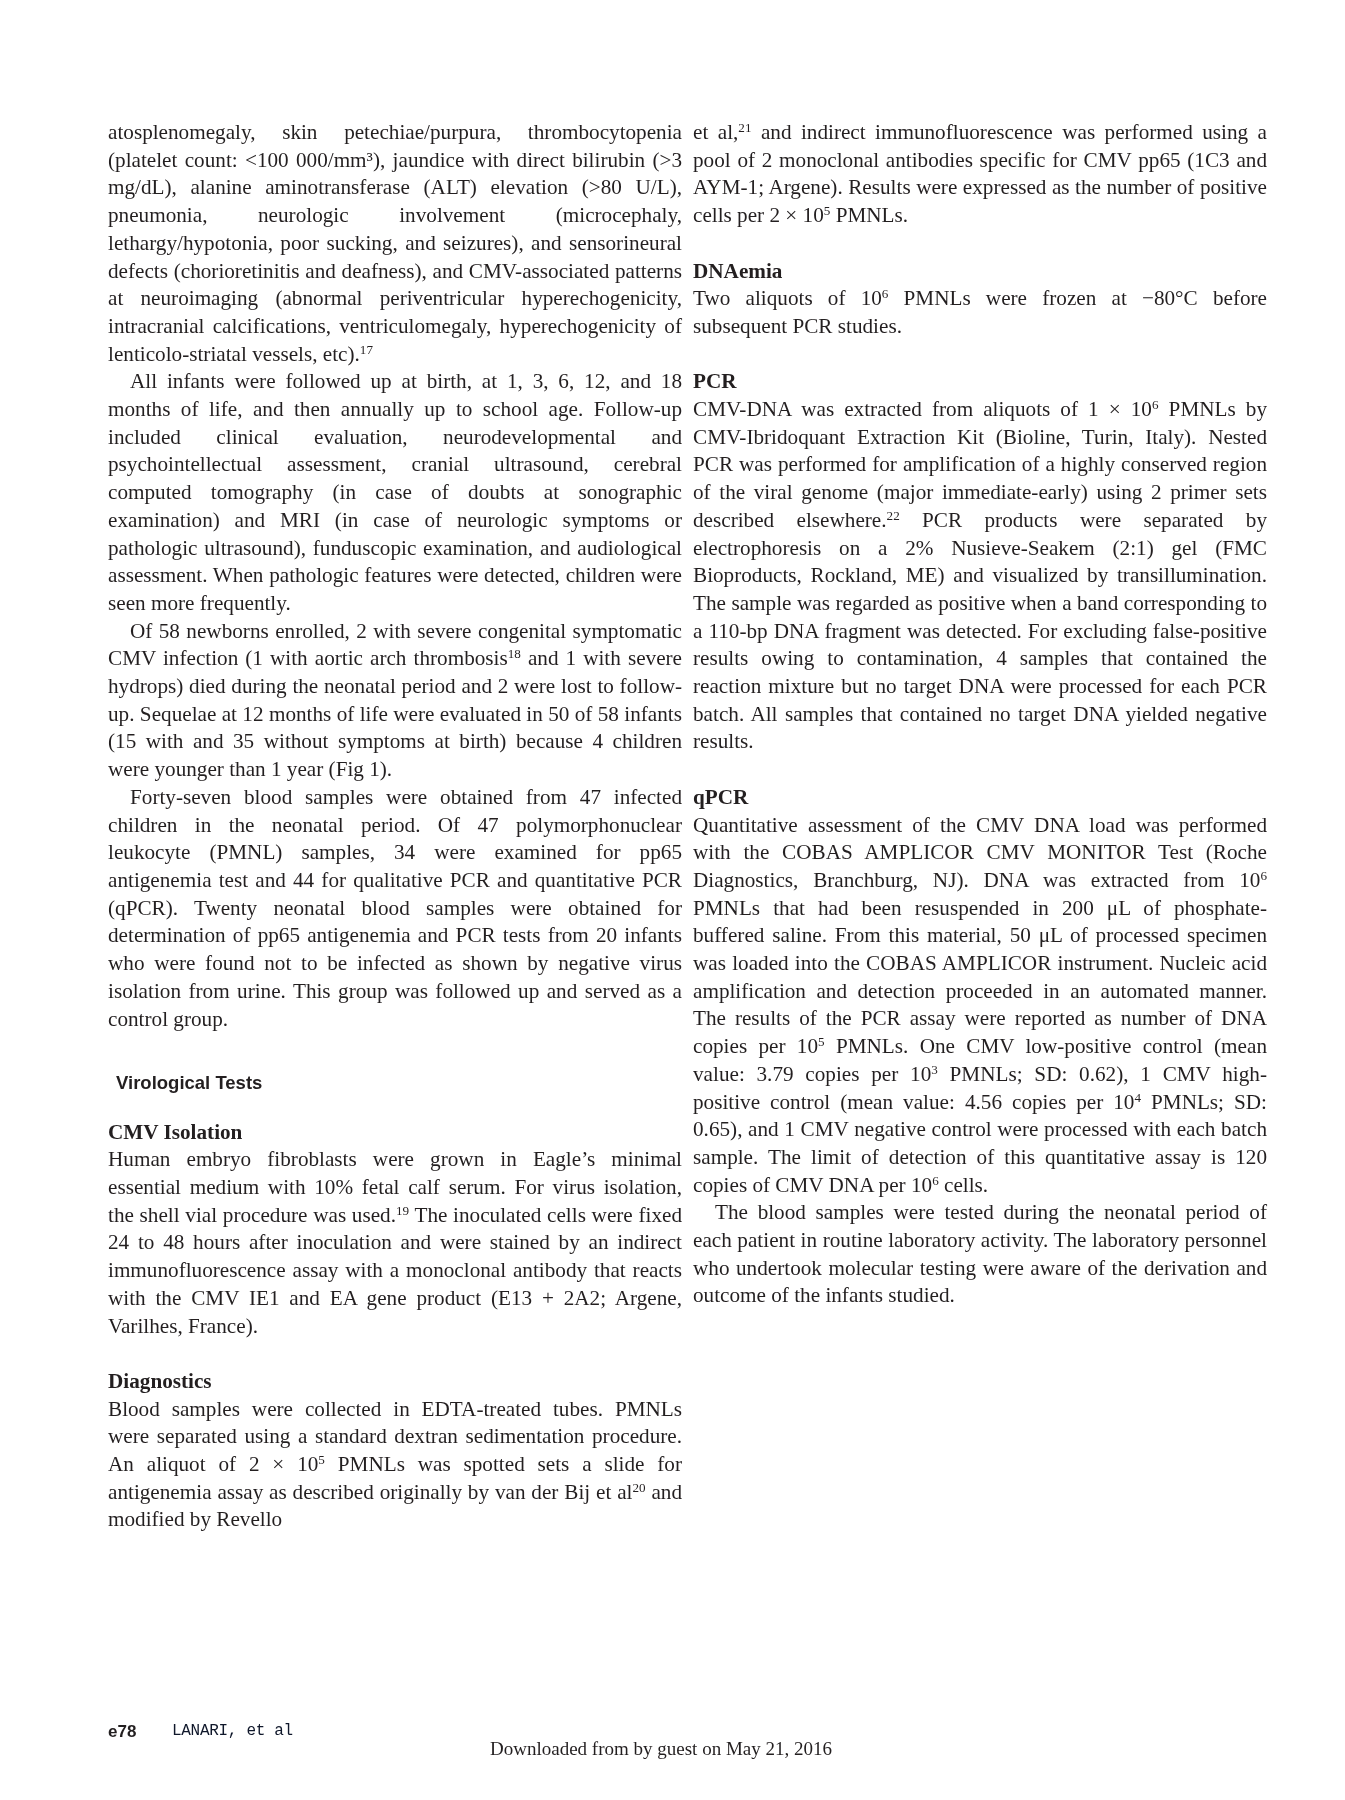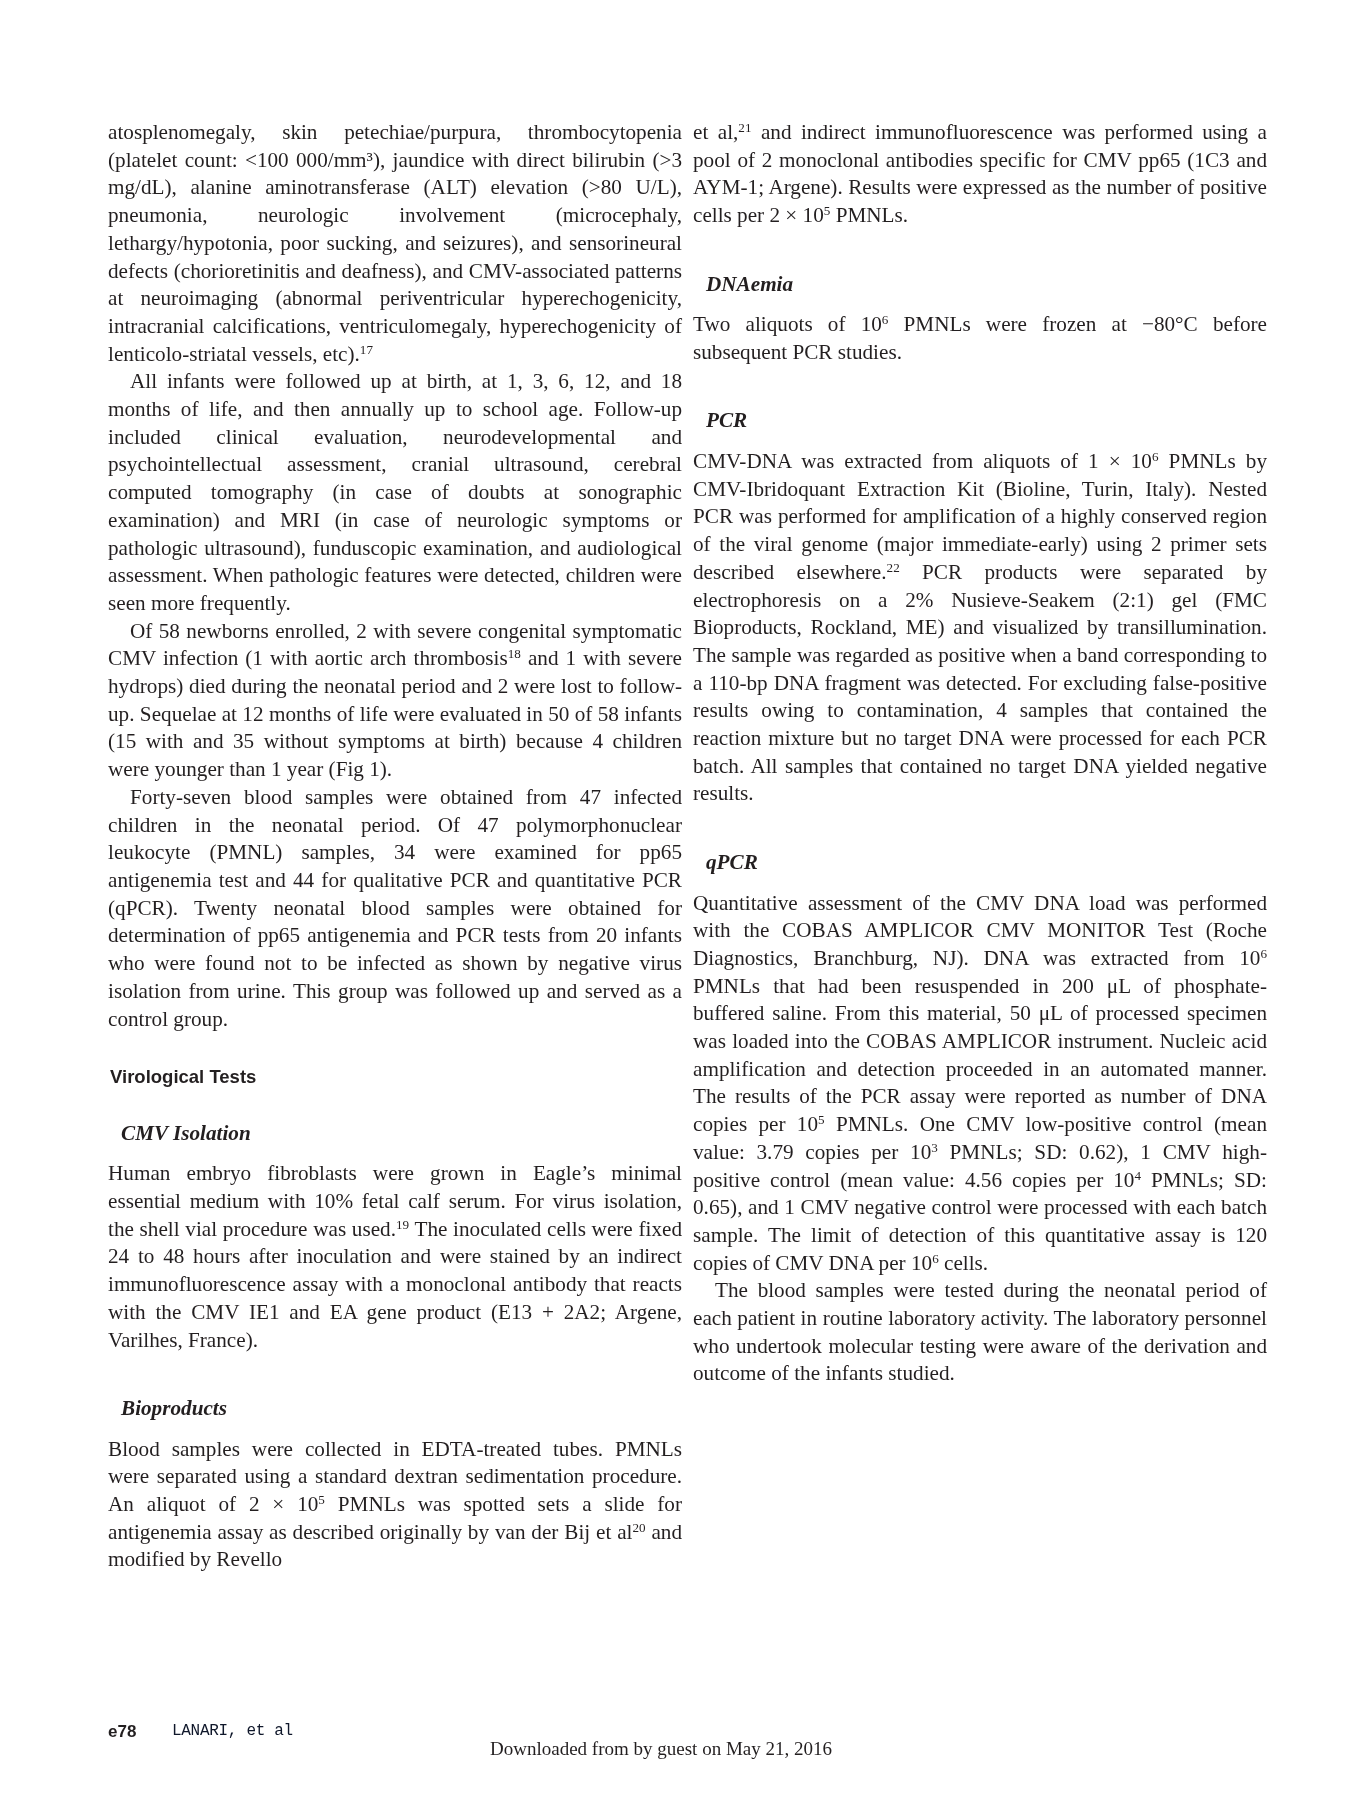--- a/index.html
+++ b/index.html
@@ -2,22 +2,22 @@
 <html><head>
 <meta charset="utf-8">
 <style>
   html, body { margin: 0; padding: 0; background: #ffffff; }
   body { width: 1345px; height: 1800px; position: relative; overflow: hidden; color: #231f20; }
   .col { position: absolute; top: 119px; width: 574px; font-family: "Liberation Serif", "DejaVu Serif", serif; font-size: 21.2px; line-height: 27.7px; text-align: justify; hyphens: auto; }
   .col-left { left: 108px; }
   .col-right { left: 693px; }
   .p { margin: 0; }
   .indent { text-indent: 22px; }
-  .sec-head { font-family: "Liberation Sans", "DejaVu Sans", sans-serif; font-weight: bold; font-size: 18.5px; margin: 2px; line-height: 27.7px; }
-  .sub-head { font-style: italic; margin: 13px; }
+  .sec-head { font-family: "Liberation Sans", "DejaVu Sans", sans-serif; font-weight: bold; font-size: 18.5px; margin: 8px; line-height: 27.7px; }
+  .sub-head { margin: 0; }
   .gap-l { height: 27.7px; }
   .gap-m { height: 14px; }
   sup { font-size: 0.62em; line-height: 0; vertical-align: 0.55em; }
   .footer-page { position: absolute; left: 108px; top: 1722px; font-family: "Liberation Sans", "DejaVu Sans", sans-serif; font-weight: bold; font-size: 17px; }
   .footer-author { position: absolute; left: 172px; top: 1722px; font-family: Liberation Mono, monospace; font-size: 16px; color: #0f172a; letter-spacing: -0.3px; }
   .footer-dl { position: absolute; left: 490px; top: 1738px; font-family: "Liberation Serif", "DejaVu Serif", serif; font-size: 19px; }
 </style>
 </head>
 <body>
 
@@ -25,21 +25,21 @@
   <p class="p"><span>atosplenomegaly, skin petechiae/purpura, thrombocytopenia (platelet count: &lt;100 000/mm³), jaundice with direct bilirubin (&gt;3 mg/dL), alanine aminotransferase (ALT) elevation (&gt;80 U/L), pneumonia, neurologic involvement (microcephaly, lethargy/hypotonia, poor sucking, and seizures), and sensorineural defects (chorioretinitis and deafness), and CMV-associated patterns at neuroimaging (abnormal periventricular hyperechogenicity, intracranial calcifications, ventriculomegaly, hyperechogenicity of lenticolo-striatal vessels, etc).</span><sup>17</sup></p>
   <p class="p indent">All infants were followed up at birth, at 1, 3, 6, 12, and 18 months of life, and then annually up to school age. Follow-up included clinical evaluation, neurodevelopmental and psychointellectual assessment, cranial ultrasound, cerebral computed tomography (in case of doubts at sonographic examination) and MRI (in case of neurologic symptoms or pathologic ultrasound), funduscopic examination, and audiological assessment. When pathologic features were detected, children were seen more frequently.</p>
   <p class="p indent"><span>Of 58 newborns enrolled, 2 with severe congenital symptomatic CMV infection (1 with aortic arch thrombosis</span><sup>18</sup><span> and 1 with severe hydrops) died during the neonatal period and 2 were lost to follow-up. Sequelae at 12 months of life were evaluated in 50 of 58 infants (15 with and 35 without symptoms at birth) because 4 children were younger than 1 year (Fig 1).</span></p>
   <p class="p indent">Forty-seven blood samples were obtained from 47 infected children in the neonatal period. Of 47 polymorphonuclear leukocyte (PMNL) samples, 34 were examined for pp65 antigenemia test and 44 for qualitative PCR and quantitative PCR (qPCR). Twenty neonatal blood samples were obtained for determination of pp65 antigenemia and PCR tests from 20 infants who were found not to be infected as shown by negative virus isolation from urine. This group was followed up and served as a control group.</p>
   <div class="gap-l"></div>
   <h3 class="sec-head">Virological Tests</h3>
   <div class="gap-m"></div>
   <h4 class="sub-head">CMV Isolation</h4>
   <p class="p"><span>Human embryo fibroblasts were grown in Eagle’s minimal essential medium with 10% fetal calf serum. For virus isolation, the shell vial procedure was used.</span><sup>19</sup><span> The inoculated cells were fixed 24 to 48 hours after inoculation and were stained by an indirect immunofluorescence assay with a monoclonal antibody that reacts with the CMV IE1 and EA gene product (E13 + 2A2; Argene, Varilhes, France).</span></p>
   <div class="gap-l"></div>
-  <h4 class="sub-head">Bioproducts</h4>
+  <h4 class="sub-head">Diagnostics</h4>
   <p class="p"><span>Blood samples were collected in EDTA-treated tubes. PMNLs were separated using a standard dextran sedimentation procedure. An aliquot of 2 × 10</span><sup>5</sup><span> PMNLs was spotted sets a slide for antigenemia assay as described originally by van der Bij et al</span><sup>20</sup><span> and modified by Revello</span></p>
 </div>
 
 <div class="col col-right">
   <p class="p"><span>et al,</span><sup>21</sup><span> and indirect immunofluorescence was performed using a pool of 2 monoclonal antibodies specific for CMV pp65 (1C3 and AYM-1; Argene). Results were expressed as the number of positive cells per 2 × 10</span><sup>5</sup><span> PMNLs.</span></p>
   <div class="gap-l"></div>
   <h4 class="sub-head">DNAemia</h4>
   <p class="p"><span>Two aliquots of 10</span><sup>6</sup><span> PMNLs were frozen at −80°C before subsequent PCR studies.</span></p>
   <div class="gap-l"></div>
   <h4 class="sub-head">PCR</h4>

